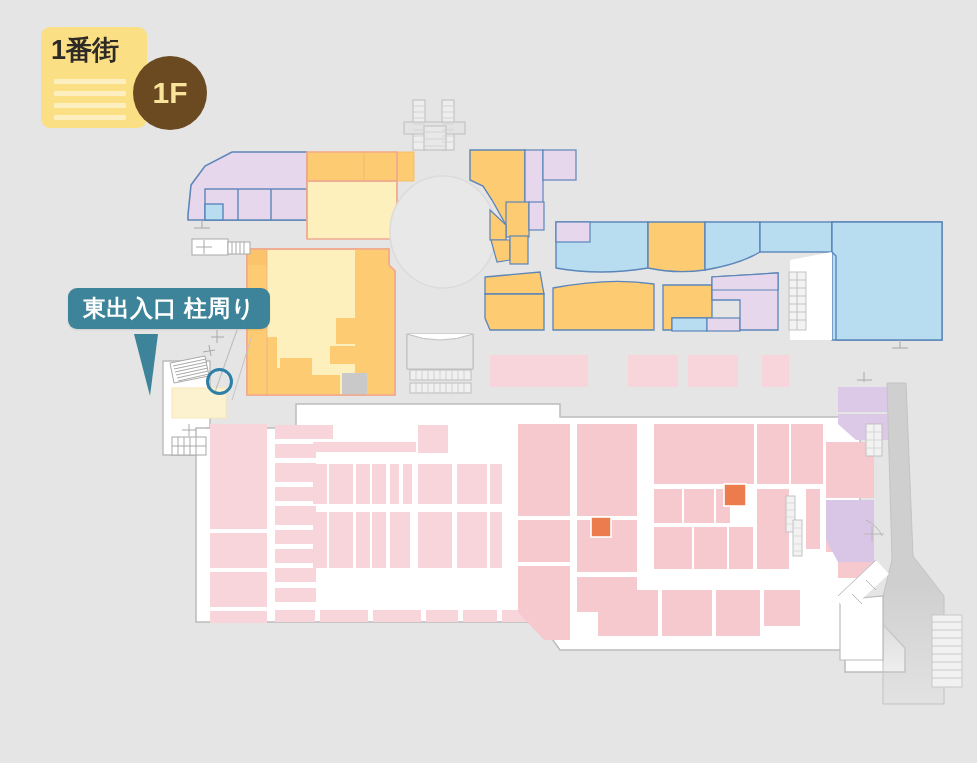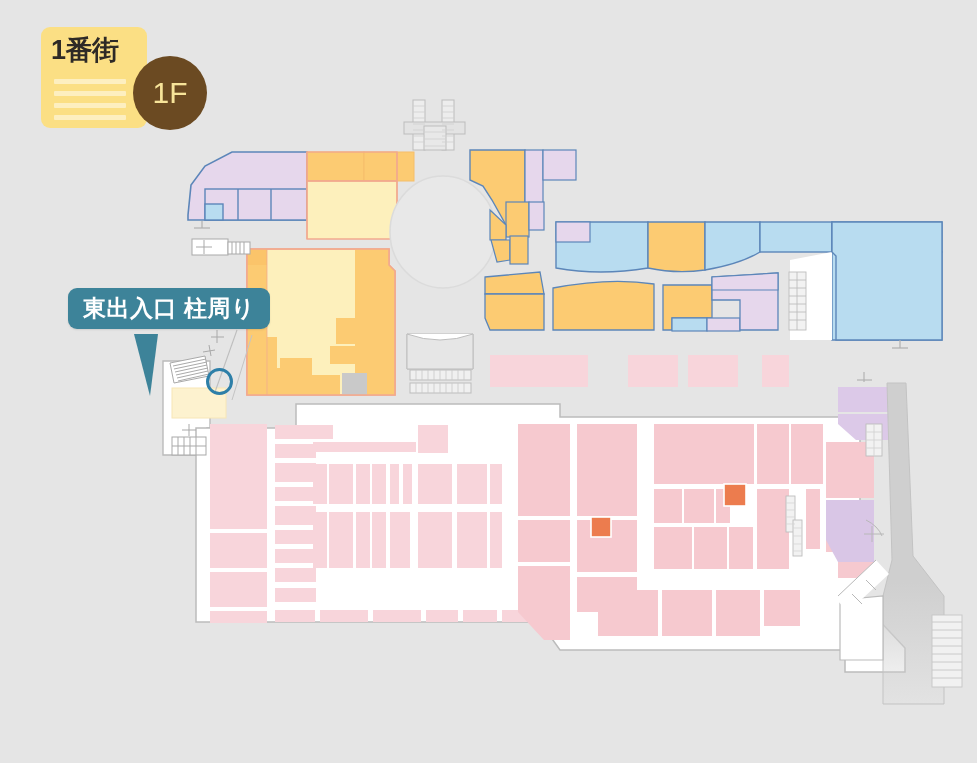--- a/index.html
+++ b/index.html
@@ -68,21 +68,21 @@
     height: 74px;
     border-radius: 50%;
     background: #6B4A22;
     z-index: 41;
     display: flex;
     align-items: center;
     justify-content: center;
   }
   #floor-chip-label {
     font-size: 30px;
-    font-weight: normal;
+    font-weight: bold;
     color: #F7E49A;
     line-height: 1;
   }
 
   
   #callout {
     position: absolute;
     left: 68px;
     top: 261px;
     z-index: 45;

